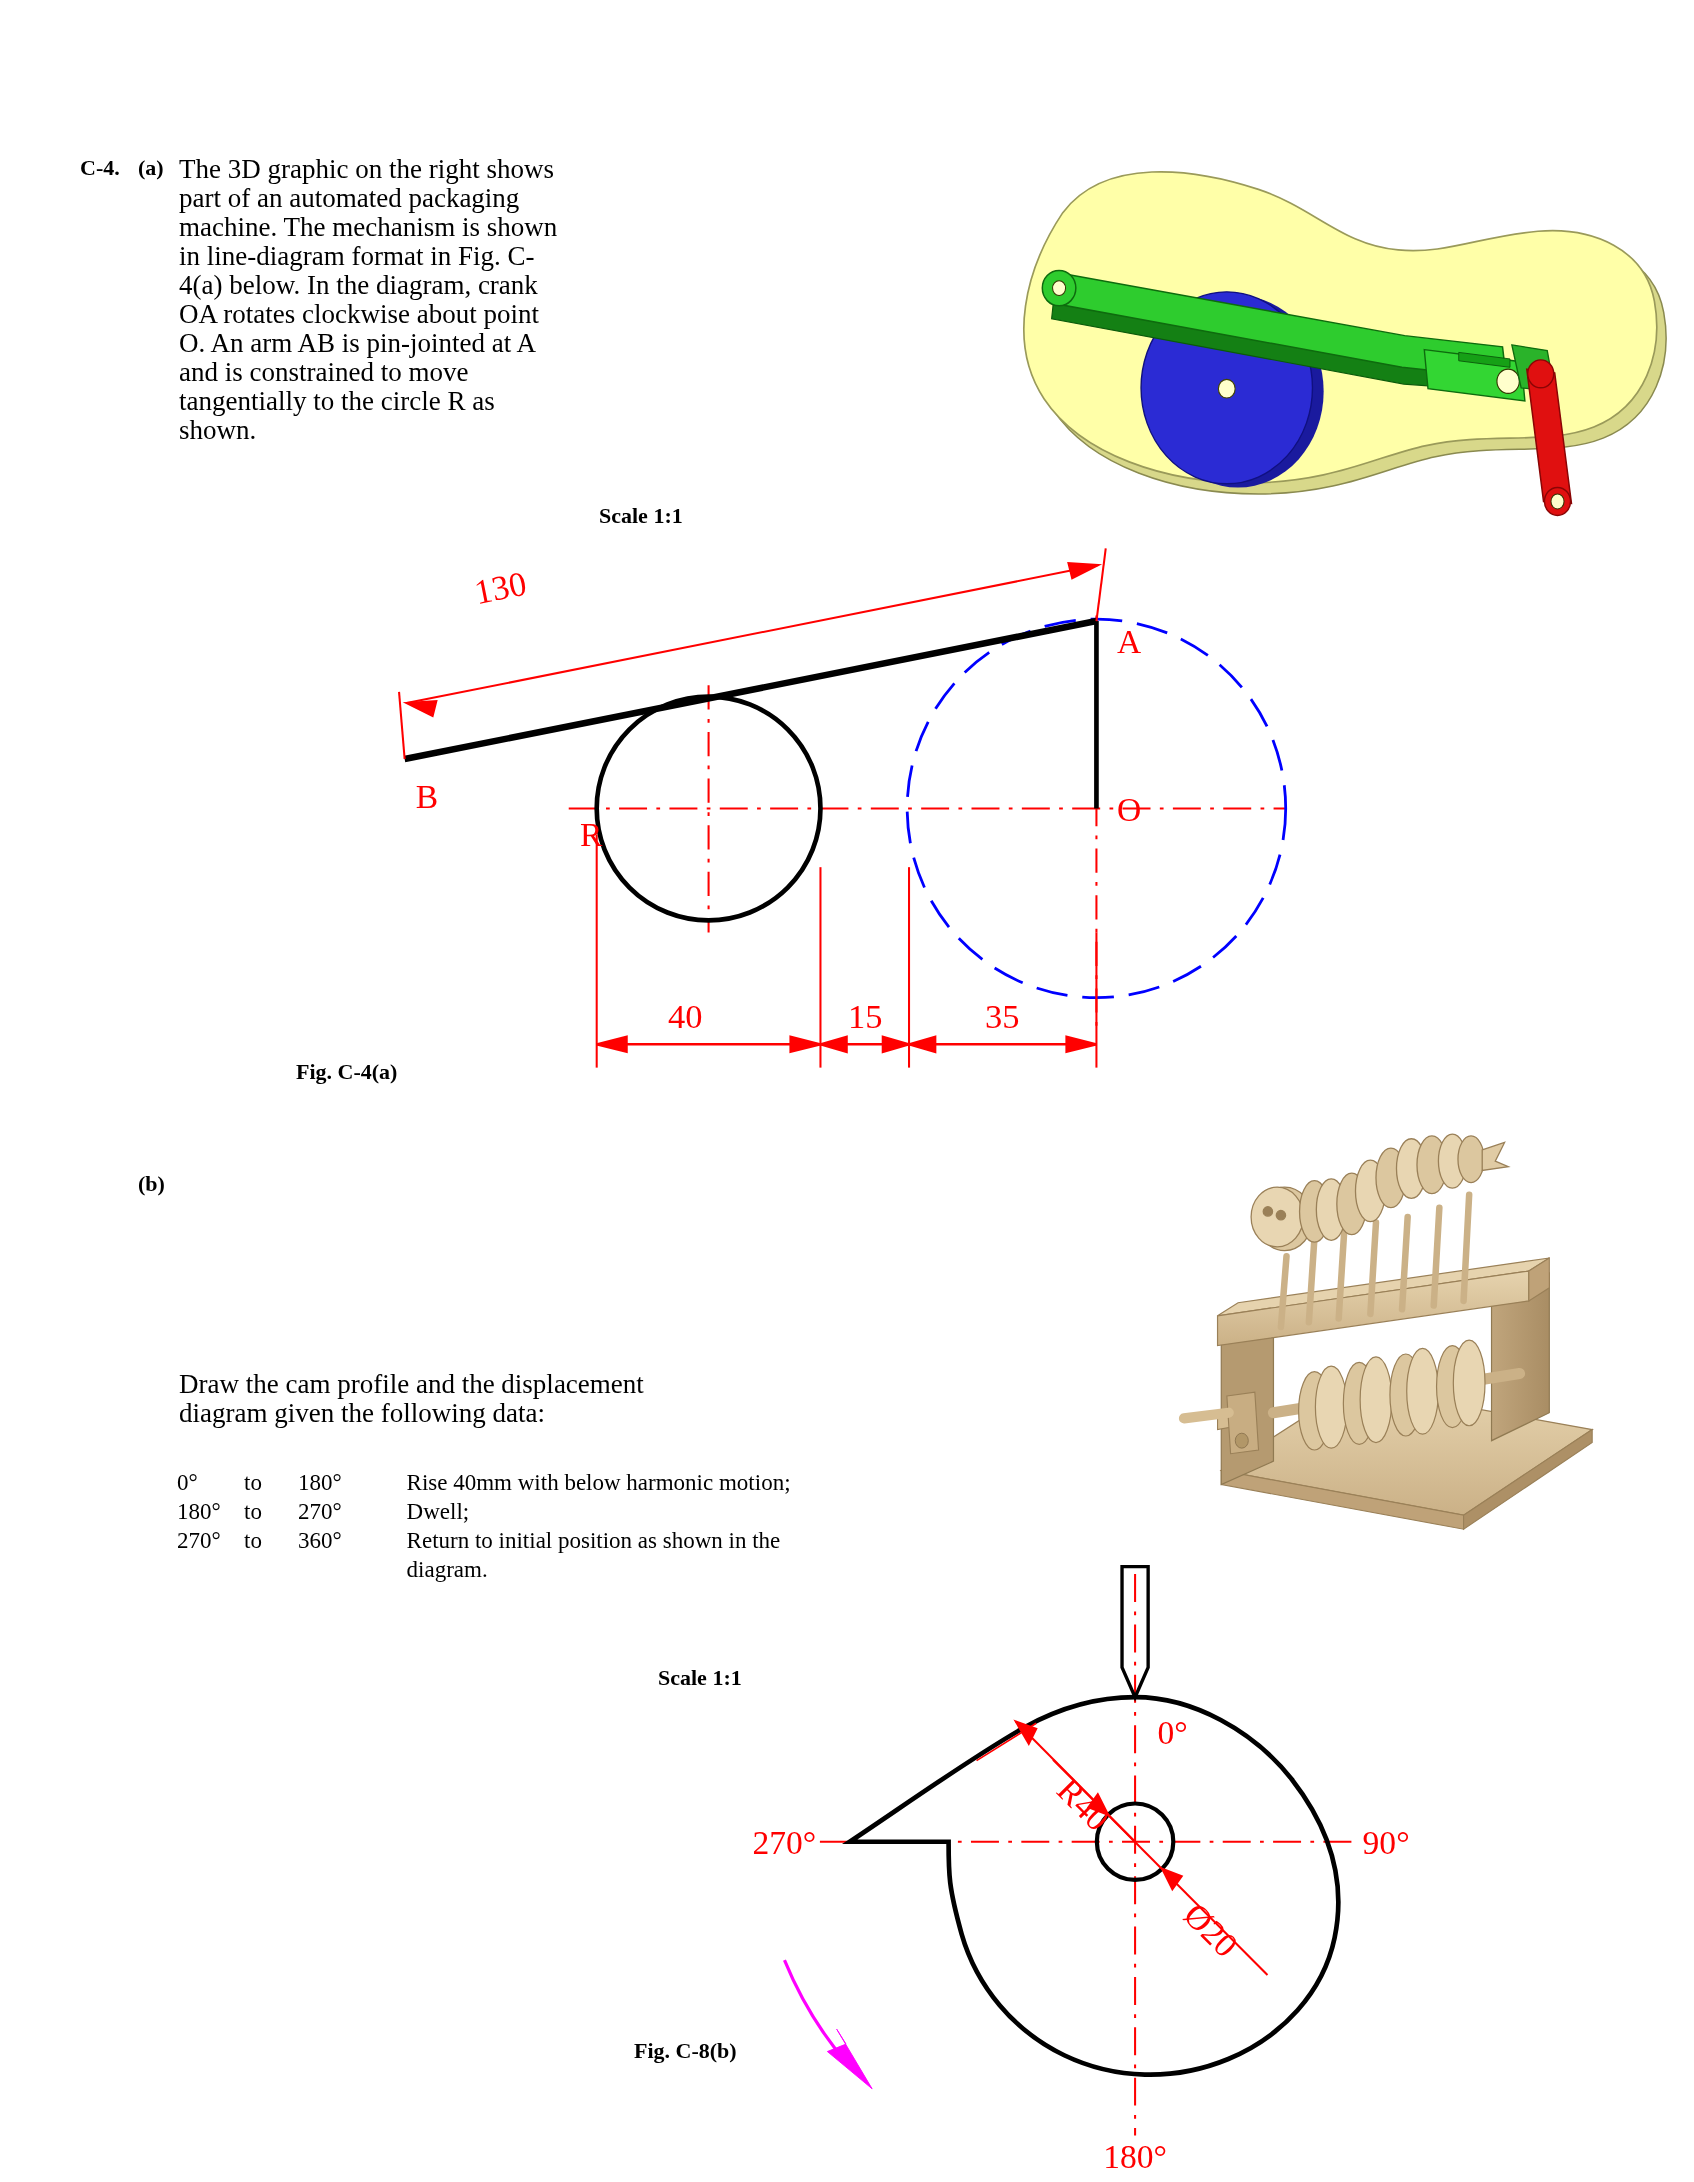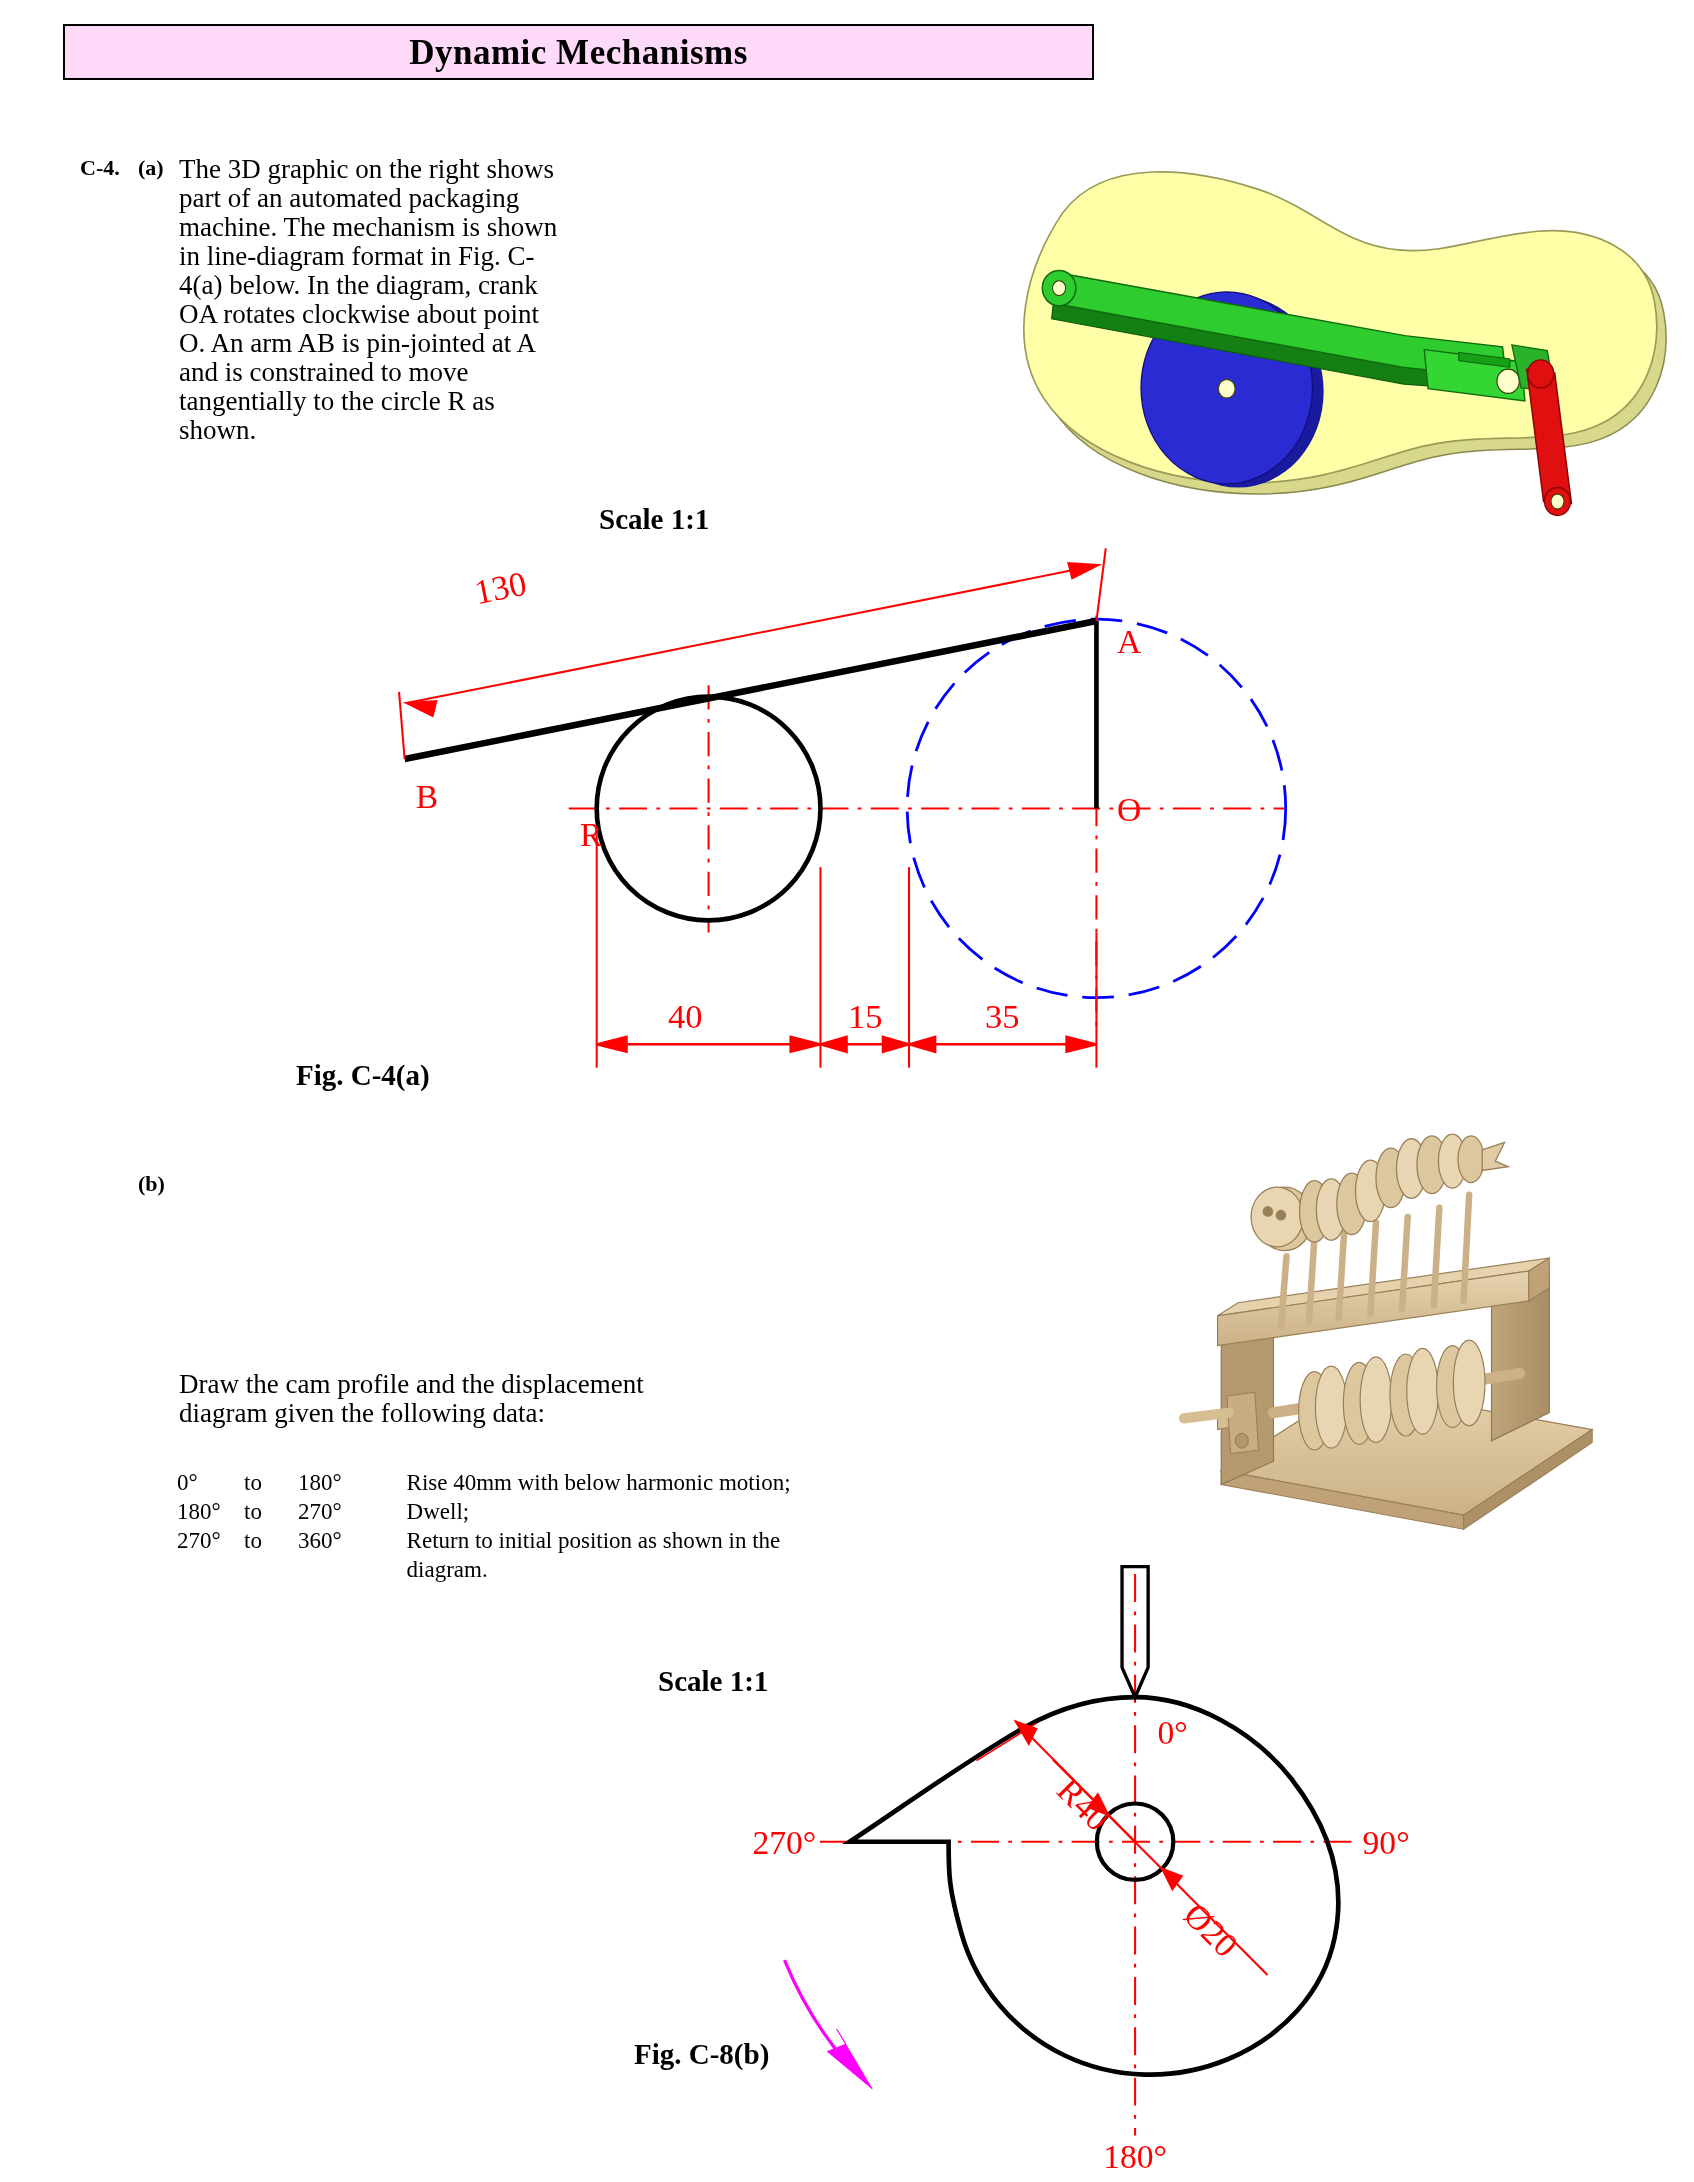--- a/index.html
+++ b/index.html
@@ -47,21 +47,21 @@
     font-weight: bold;
     font-size: 22px;
   }
   .ptext {
     position: absolute;
     font-size: 27px;
     line-height: 29px;
   }
   .boldlbl {
     position: absolute;
-    font-size: 29px;
+    font-size: 22px;
     font-weight: bold;
   }
 
   
   .datatable {
     position: absolute;
     font-size: 23px;
     line-height: 29px;
     border-collapse: collapse;
   }
@@ -78,23 +78,20 @@
   }
   .sfx-label {
     font-family: "Liberation Serif", "DejaVu Serif", serif;
   }
 </style>
 </head>
 <body>
 
 <div id="page">
 
-  <div id="title-banner">
-    <span id="title-text">Dynamic Mechanisms</span>
-  </div>
 
   <div class="qlabel" style="left:80px; top:155px;">C-4.</div>
   <div class="qlabel" style="left:138px; top:155px;">(a)</div>
 
   <div class="ptext" style="left:179px; top:155px; width:392px;">The 3D graphic on the right shows part of an automated packaging machine.  The mechanism is shown in line-diagram format in Fig. C-4(a) below. In the diagram, crank OA rotates clockwise about point O.  An arm AB is pin-jointed at A and is constrained to move tangentially to the circle R as shown.</div>
 
 
   <div class="boldlbl" style="left:599px; top:503px;">Scale 1:1</div>
 
   <svg class="draw" style="left:951px; top:112px;" width="736" height="410" viewBox="0 0 790 440">

